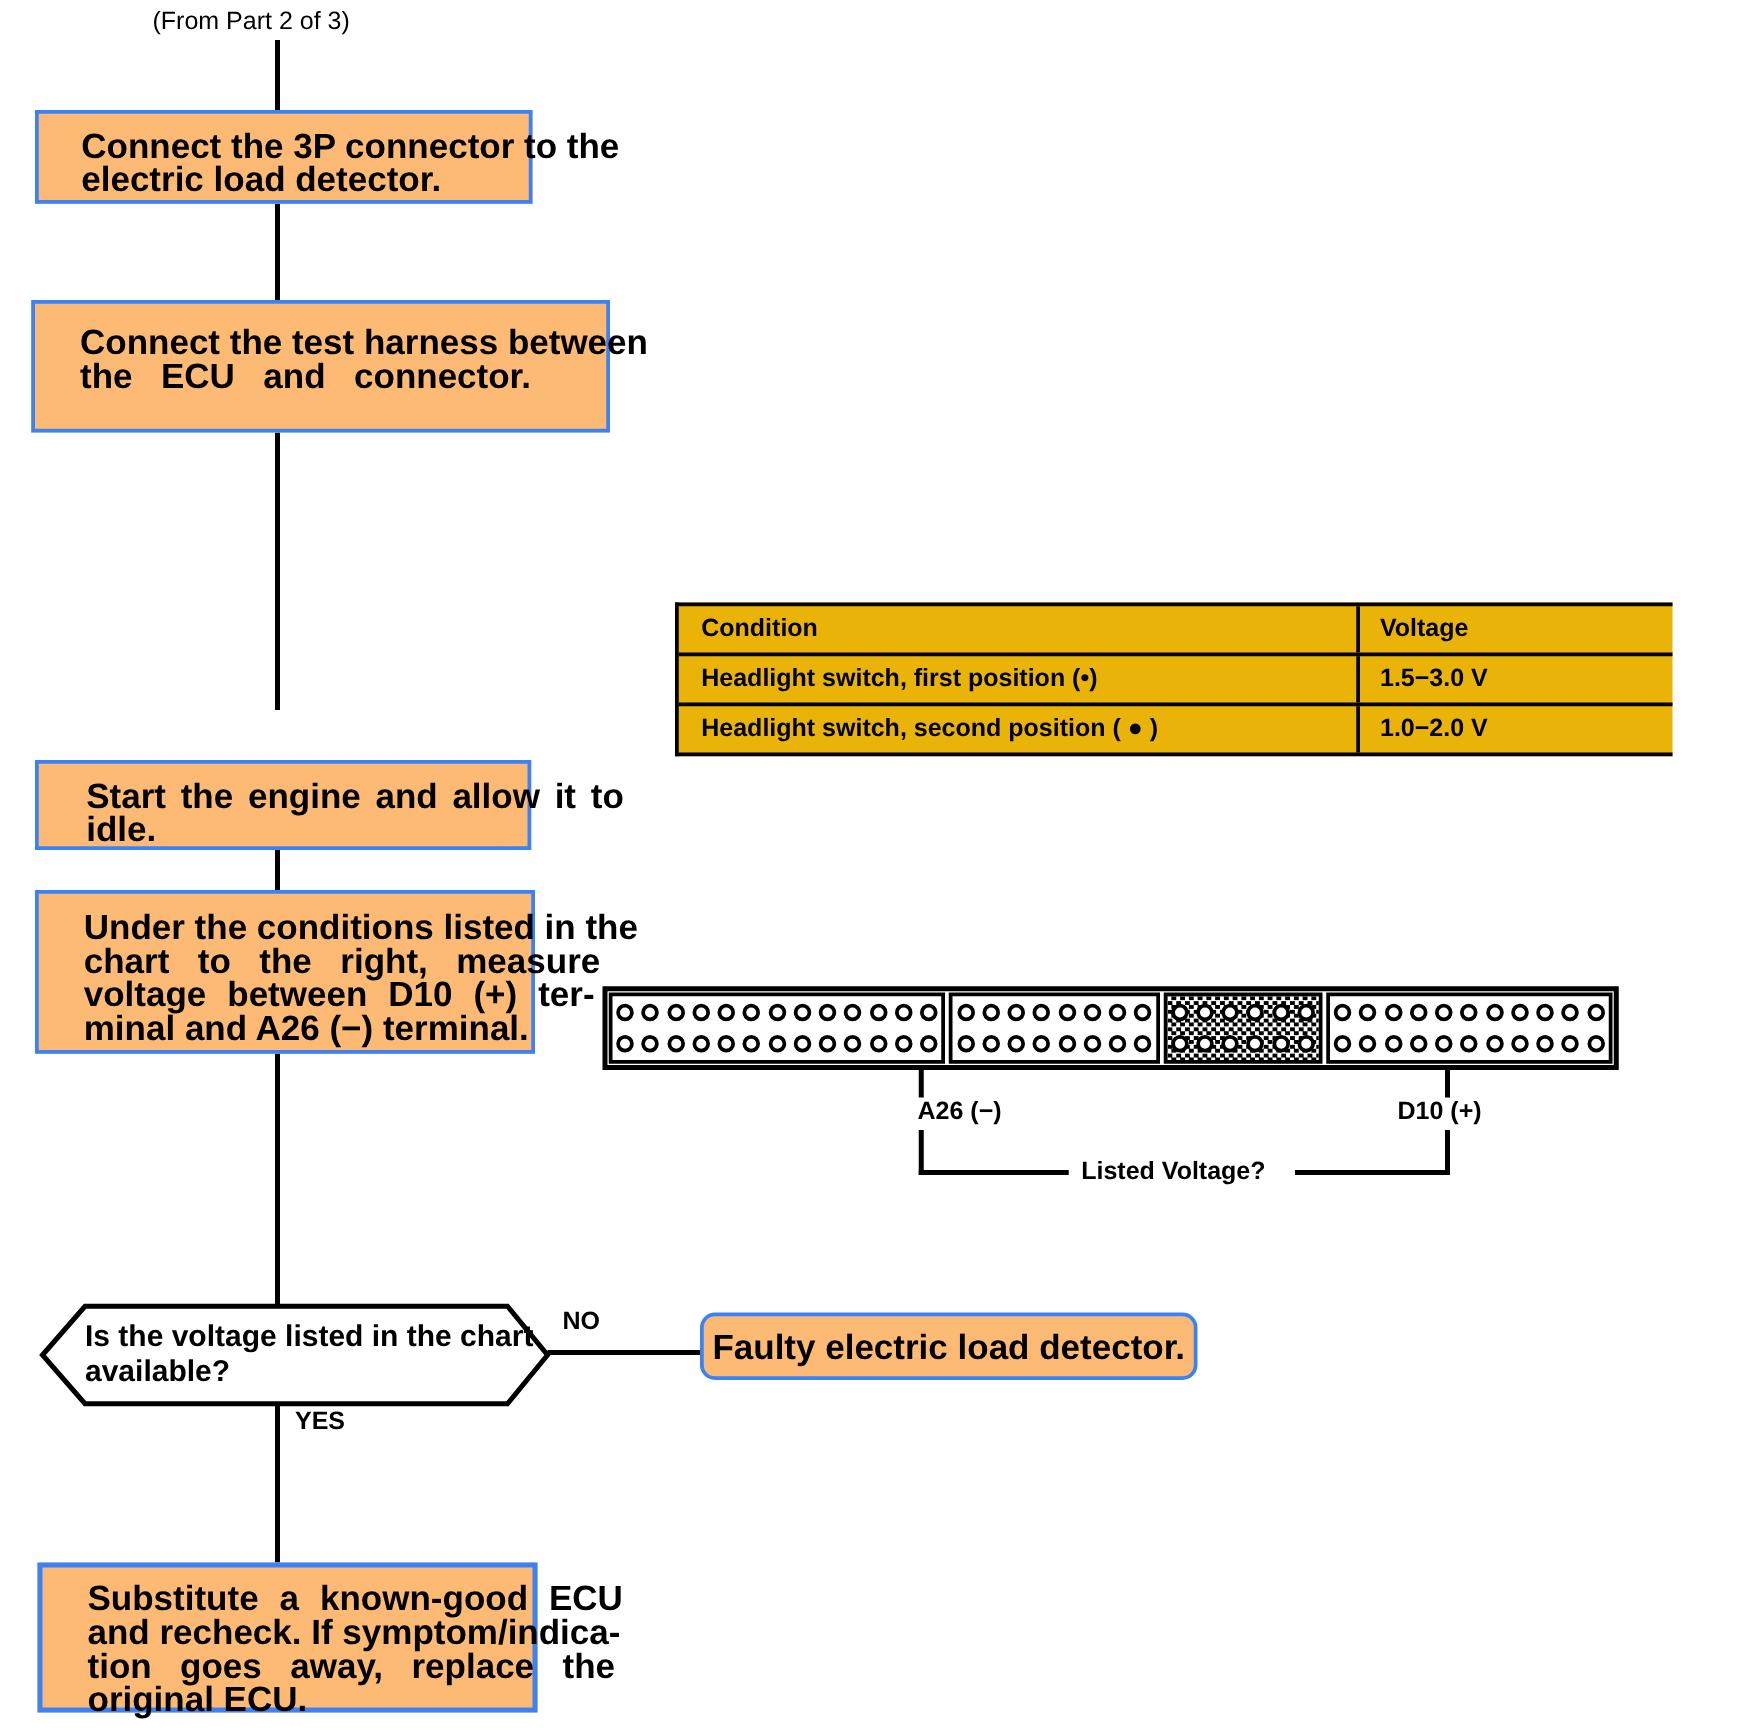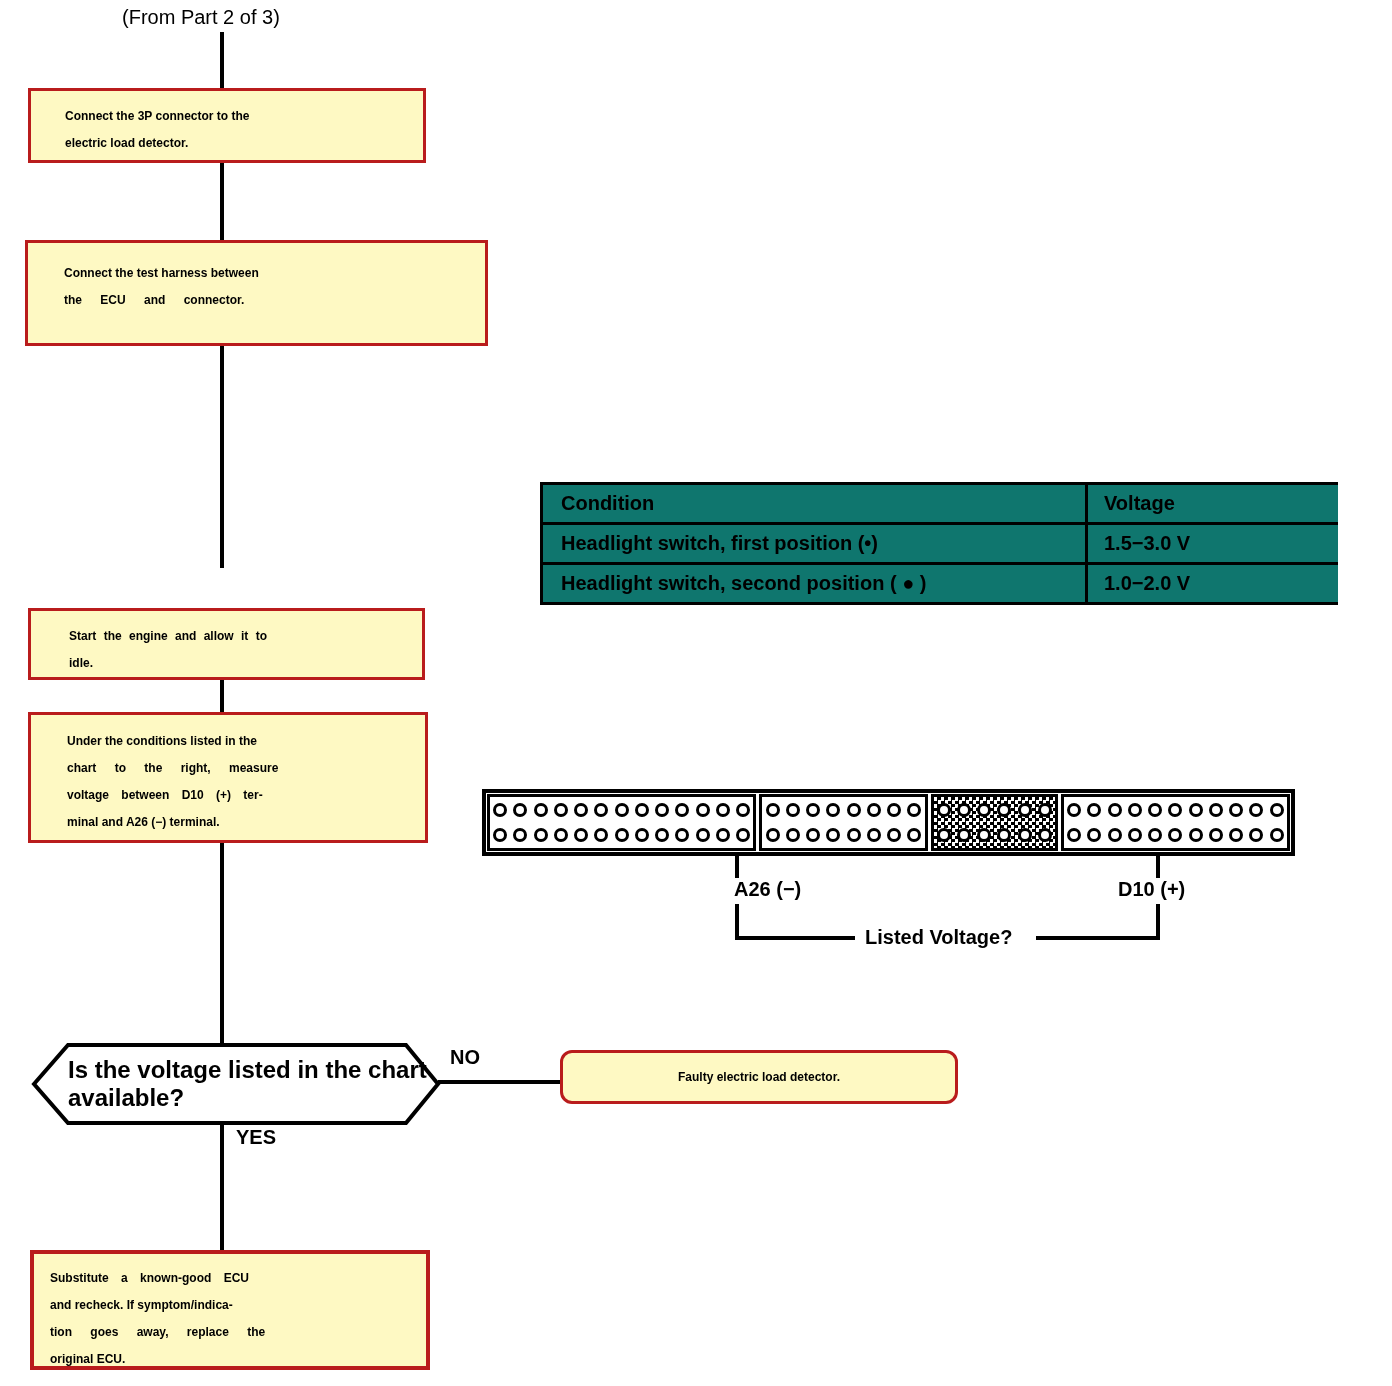--- a/index.html
+++ b/index.html
@@ -11,23 +11,23 @@
     color:#000;
     overflow:hidden;
   }
   .abs{position:absolute;}
   .vline{position:absolute;width:4px;background:#000;}
   .hline{position:absolute;height:4px;background:#000;}
 
   
   .pbox{
     position:absolute;
-    background:#fef9c3;
-    border:3px solid #b91c1c;
-    font-size:12px;
+    background:#fdba74;
+    border:3px solid #3b82f6;
+    font-size:28px;
     font-weight:700;
     line-height:27px;
     box-sizing:border-box;
   }
   .pbox .bline{white-space:nowrap;}
   .ws1{word-spacing:4px;}
   .ws2{word-spacing:9px;}
   .ws3{word-spacing:15px;}
 
   .label{
@@ -37,21 +37,21 @@
     white-space:nowrap;
   }
   .label.plain{font-weight:400;}
 
   
   .vtable{
     position:absolute;
     left:540px;top:482px;width:798px;
     border:3px solid #000;border-right:none;
     box-sizing:border-box;
-    background:#0f766e;
+    background:#eab308;
   }
   .trow{display:flex;height:37px;}
   .trow:not(:last-child){border-bottom:3px solid #000;}
   .tc{display:flex;align-items:center;font-size:20px;font-weight:700;box-sizing:border-box;white-space:nowrap;}
   .tc.c1{width:545px;border-right:3px solid #000;padding-left:18px;}
   .tc.c2{flex:1;padding-left:16px;}
 
   
   .connector{
     position:absolute;
@@ -273,20 +273,20 @@
     <div>Is the voltage listed in the chart</div>
     <div>available?</div>
   </div>
   <div class="label" style="left:450px;top:1046px;">NO</div>
   <div class="label" style="left:236px;top:1126px;">YES</div>
 
   <div class="pbox center-text" style="left:560px;top:1050px;width:398px;height:54px;">
     <div class="bline">Faulty electric load detector.</div>
   </div>
 
-  <div class="pbox" style="left:30px;top:1250px;width:400px;height:120px;padding:11px 20px 0 16px;border-width:4px;">
+  <div class="pbox" style="left:30px;top:1250px;width:400px;height:120px;padding:11px 20px 0 36px;border-width:4px;">
     <div class="bline ws2">Substitute a known-good ECU</div>
     <div class="bline">and recheck. If symptom/indica-</div>
     <div class="bline ws3">tion goes away, replace the</div>
     <div class="bline">original ECU.</div>
   </div>
 
 </div>
 
 </body></html>

